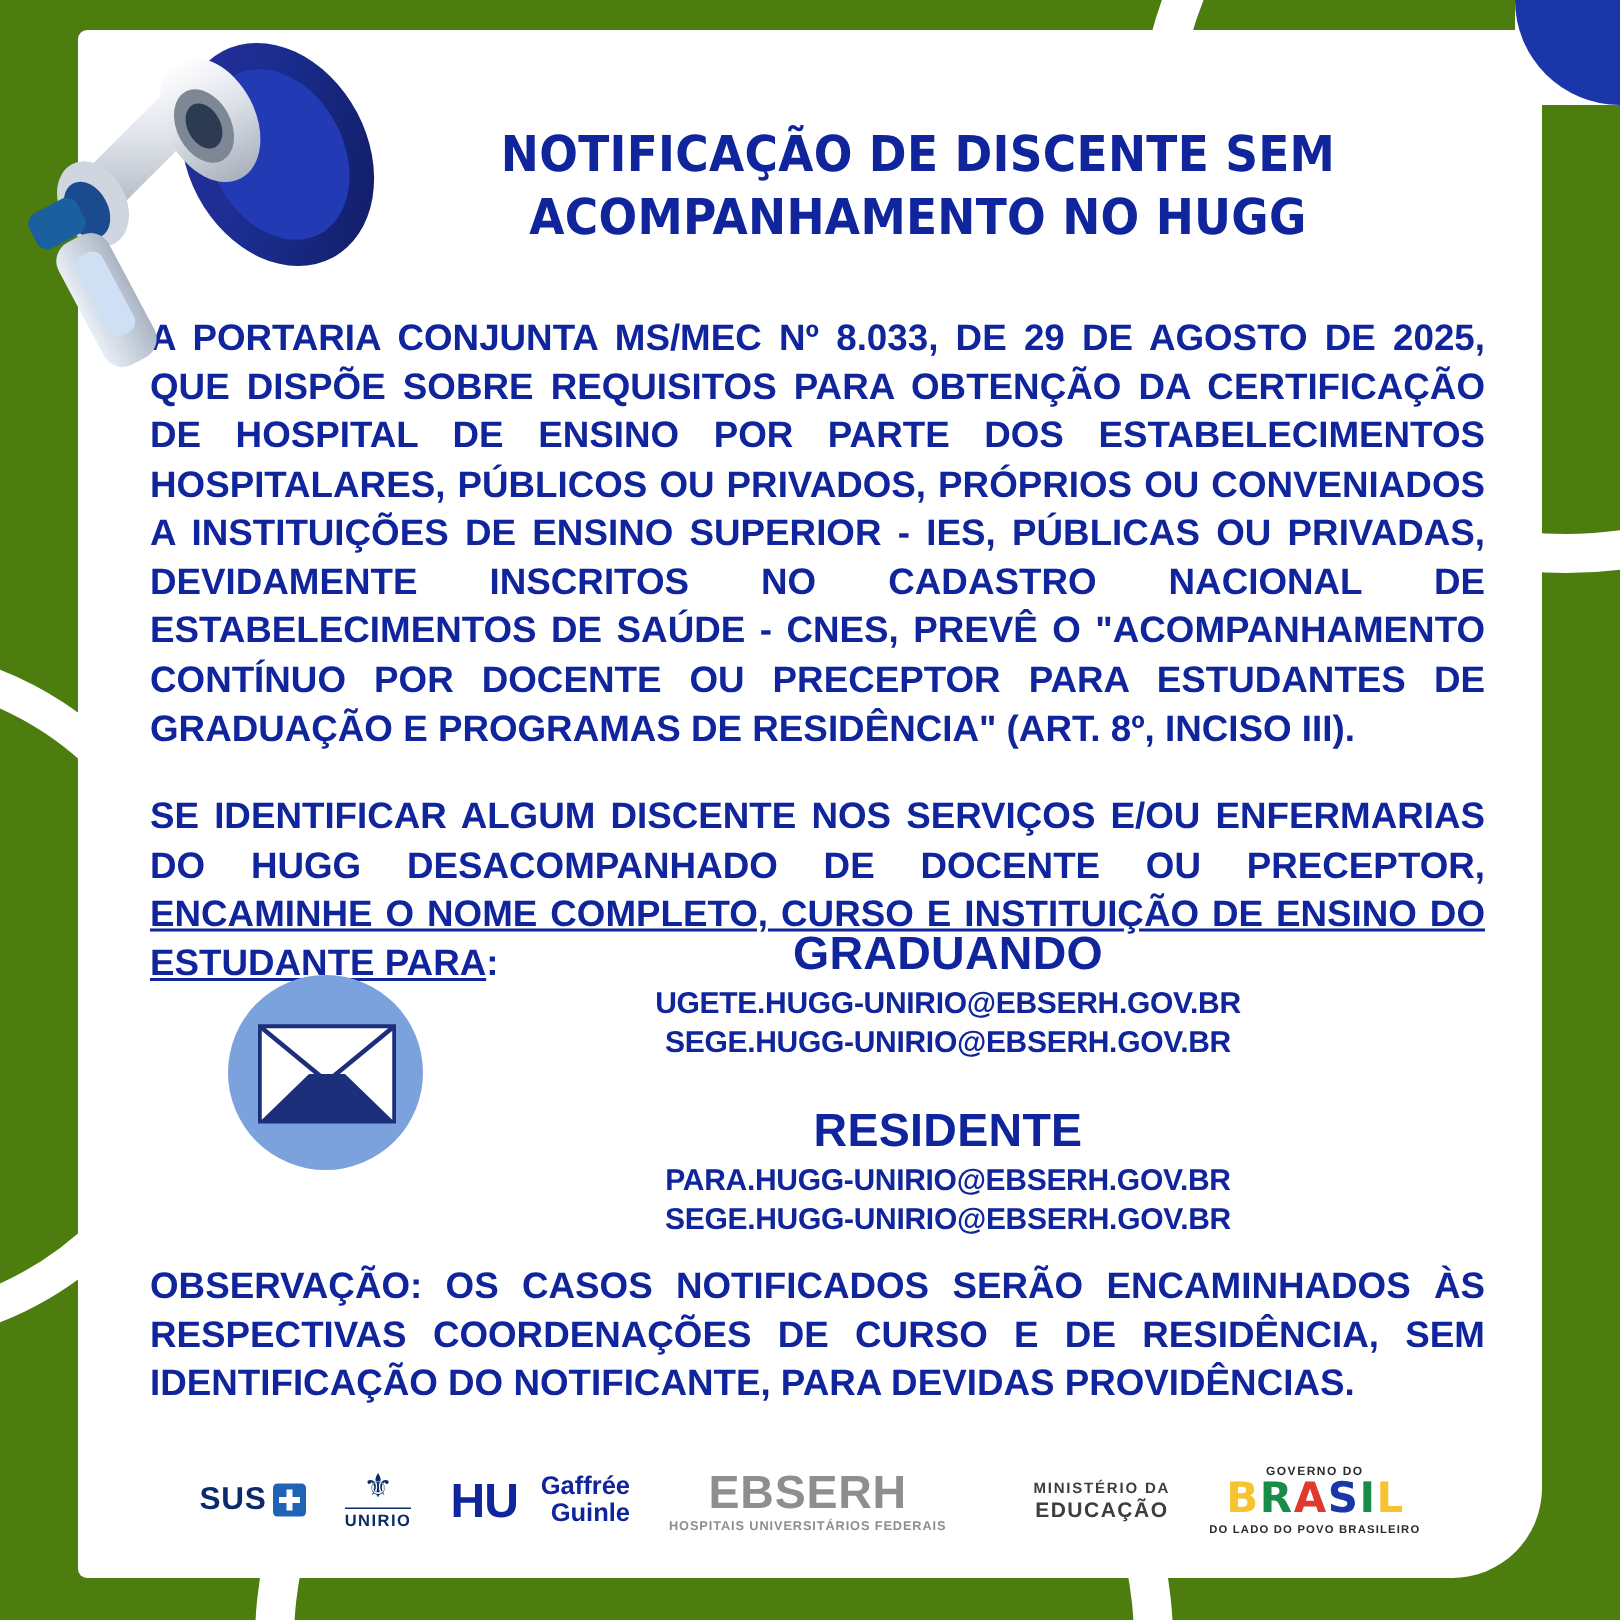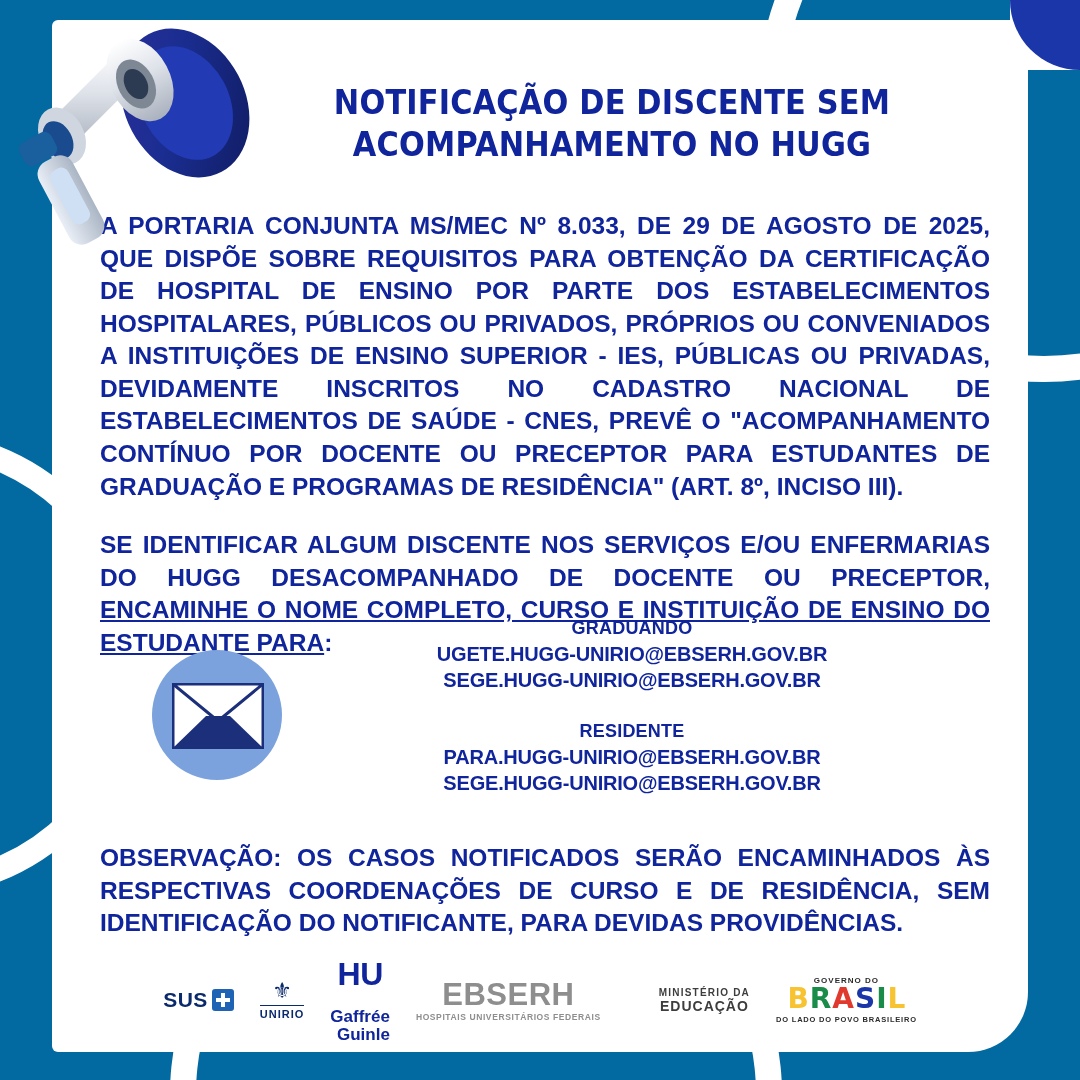--- a/index.html
+++ b/index.html
@@ -10,21 +10,21 @@
     width: 1080px;
     height: 1080px;
     font-family: "Liberation Sans", sans-serif;
     background: #1a36a8;
     overflow: hidden;
   }
   .poster {
     position: relative;
     width: 1080px;
     height: 1080px;
-    background: #0369a1;
+    background: #4d7c0f;
     overflow: hidden;
   }
   
   .swoosh-top-right {
     position: absolute;
     top: -190px;
     right: -250px;
     width: 520px;
     height: 520px;
     border: 26px solid #ffffff;
@@ -130,21 +130,21 @@
   .email-block {
     position: absolute;
     left: 260px;
     top: 598px;
     width: 640px;
     text-align: center;
     color: #10249b;
     font-weight: 700;
   }
   .email-head {
-    font-size: 18px;
+    font-size: 31px;
     letter-spacing: 0.2px;
     margin-bottom: 3px;
   }
   .email-line {
     font-size: 20px;
     letter-spacing: -0.2px;
     line-height: 1.28;
   }
   .email-gap { height: 28px; }
 
@@ -235,21 +235,20 @@
     letter-spacing: 1px;
     margin-top: 3px;
     border-top: 1.5px solid #0b2a6b;
     padding-top: 2px;
   }
 
   .hugg {
     display: flex;
     align-items: center;
     gap: 15px;
-    flex-direction: column;
   }
   .hugg-hu {
     color: #10249b;
     font-weight: 800;
     font-size: 32px;
     letter-spacing: -0.5px;
   }
   .hugg-names {
     display: flex;
     flex-direction: column;

